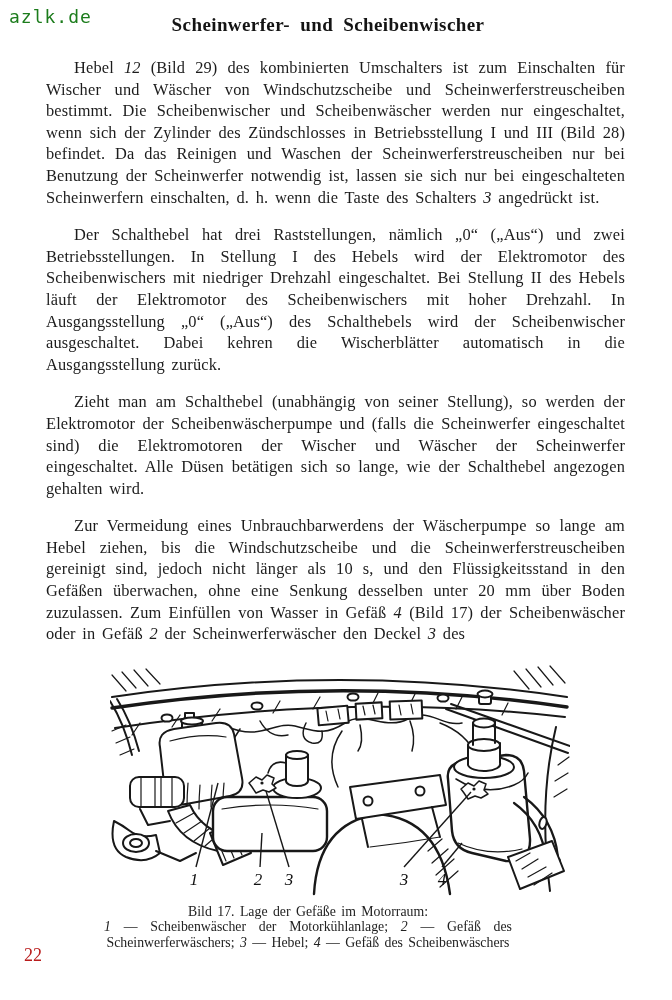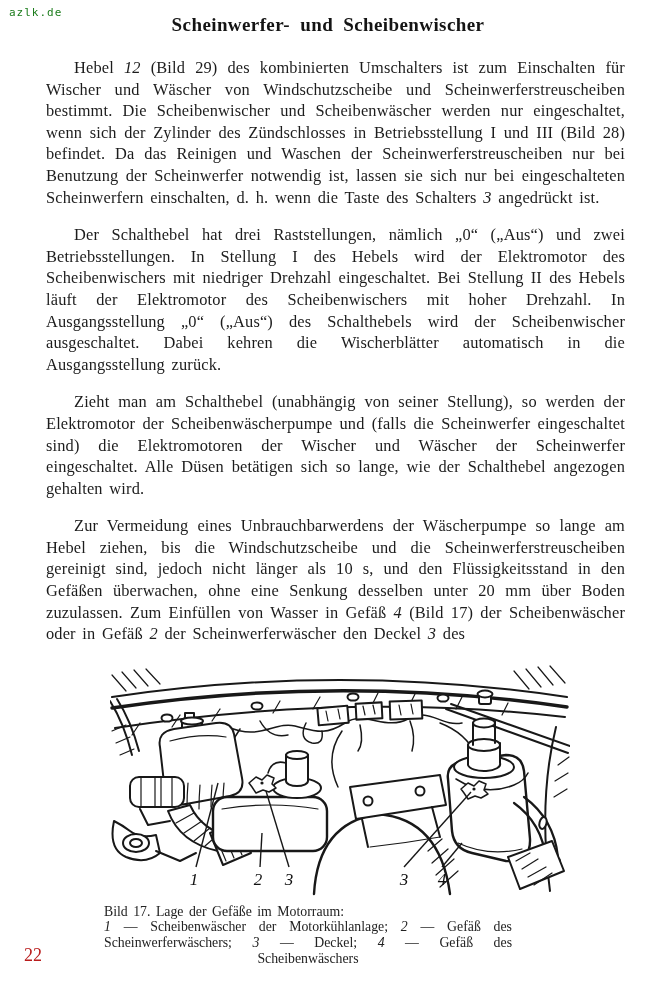--- a/index.html
+++ b/index.html
@@ -4,42 +4,42 @@
 <style>
   html,body{margin:0;padding:0;}
   body{
     width:672px;height:1000px;background:#ffffff;position:relative;
     font-family:"Liberation Serif","DejaVu Serif",serif;color:#1a1a1a;
     overflow:hidden;
   }
   .watermark{
     position:absolute;left:9px;top:6px;
     font-family:"DejaVu Sans Mono","Liberation Mono",monospace;
-    font-size:11px;letter-spacing:1px;color:#1c7c1c;text-align:right;
+    font-size:18px;letter-spacing:1px;color:#1c7c1c;text-align:right;
   }
   .page-title{
     padding-top:14px;margin:0 16px 0 0;text-align:center;
     font-size:19px;font-weight:bold;letter-spacing:.4px;word-spacing:5px;
     color:#141414;
   }
   .body-text{
     margin:21px 31px 0 30px;
     font-size:16.4px;line-height:21.6px;text-align:justify;
     word-spacing:2.4px;letter-spacing:.15px;color:#1c1c1c;
   }
   .body-text p{margin:16px;text-indent:28px;}
   .body-text i{font-style:italic;}
   .figure-wrap{margin-top:12px;}
   .figure-svg{display:block;margin-left:110px;}
   .caption{
     width:408px;margin:8px 0 0 104px;
     font-size:13.8px;line-height:15.6px;color:#222;
     word-spacing:2px;
   }
-  .caption-title{text-align:left;}
+  .caption-title{text-align:center;}
   .caption-body{text-align:justify;text-align-last:center;}
   .caption i{font-style:italic;}
   .page-number{
     position:absolute;left:24px;top:945px;font-size:18px;color:#b91c1c;
   }
   svg .ln{fill:none;stroke:#181818;stroke-width:2;stroke-linecap:round;stroke-linejoin:round;}
   svg .lnw{fill:#ffffff;stroke:#181818;stroke-width:2;stroke-linecap:round;stroke-linejoin:round;}
   svg .thin{fill:none;stroke:#181818;stroke-width:1.2;stroke-linecap:round;}
   svg .wire{fill:none;stroke:#181818;stroke-width:1.5;stroke-linecap:round;}
   svg .leader{fill:none;stroke:#181818;stroke-width:1.4;}
@@ -261,17 +261,17 @@
       <text class="fig-label" x="84" y="224" text-anchor="middle">1</text>
       <text class="fig-label" x="148" y="224" text-anchor="middle">2</text>
       <text class="fig-label" x="179" y="224" text-anchor="middle">3</text>
       <text class="fig-label" x="294" y="224" text-anchor="middle">3</text>
       <text class="fig-label" x="332" y="224" text-anchor="middle">4</text>
     </g>
   </svg>
 
   <div class="caption">
     <div class="caption-title">Bild 17. Lage der Gefäße im Motorraum:</div>
-    <div class="caption-body"><i>1</i><span> — Scheibenwäscher der Motorkühlanlage; </span><i>2</i><span> — Gefäß des Scheinwerferwäschers; </span><i>3</i><span> — Deckel; </span><i>4</i><span> — Gefäß des Scheibenwäschers</span></div>
+    <div class="caption-body"><i>1</i><span> — Scheibenwäscher der Motorkühlanlage; </span><i>2</i><span> — Gefäß des Scheinwerferwäschers; </span><i>3</i><span> — Hebel; </span><i>4</i><span> — Gefäß des Scheibenwäschers</span></div>
   </div>
 </div>
 
 <div class="page-number">22</div>
 
 </body></html>

